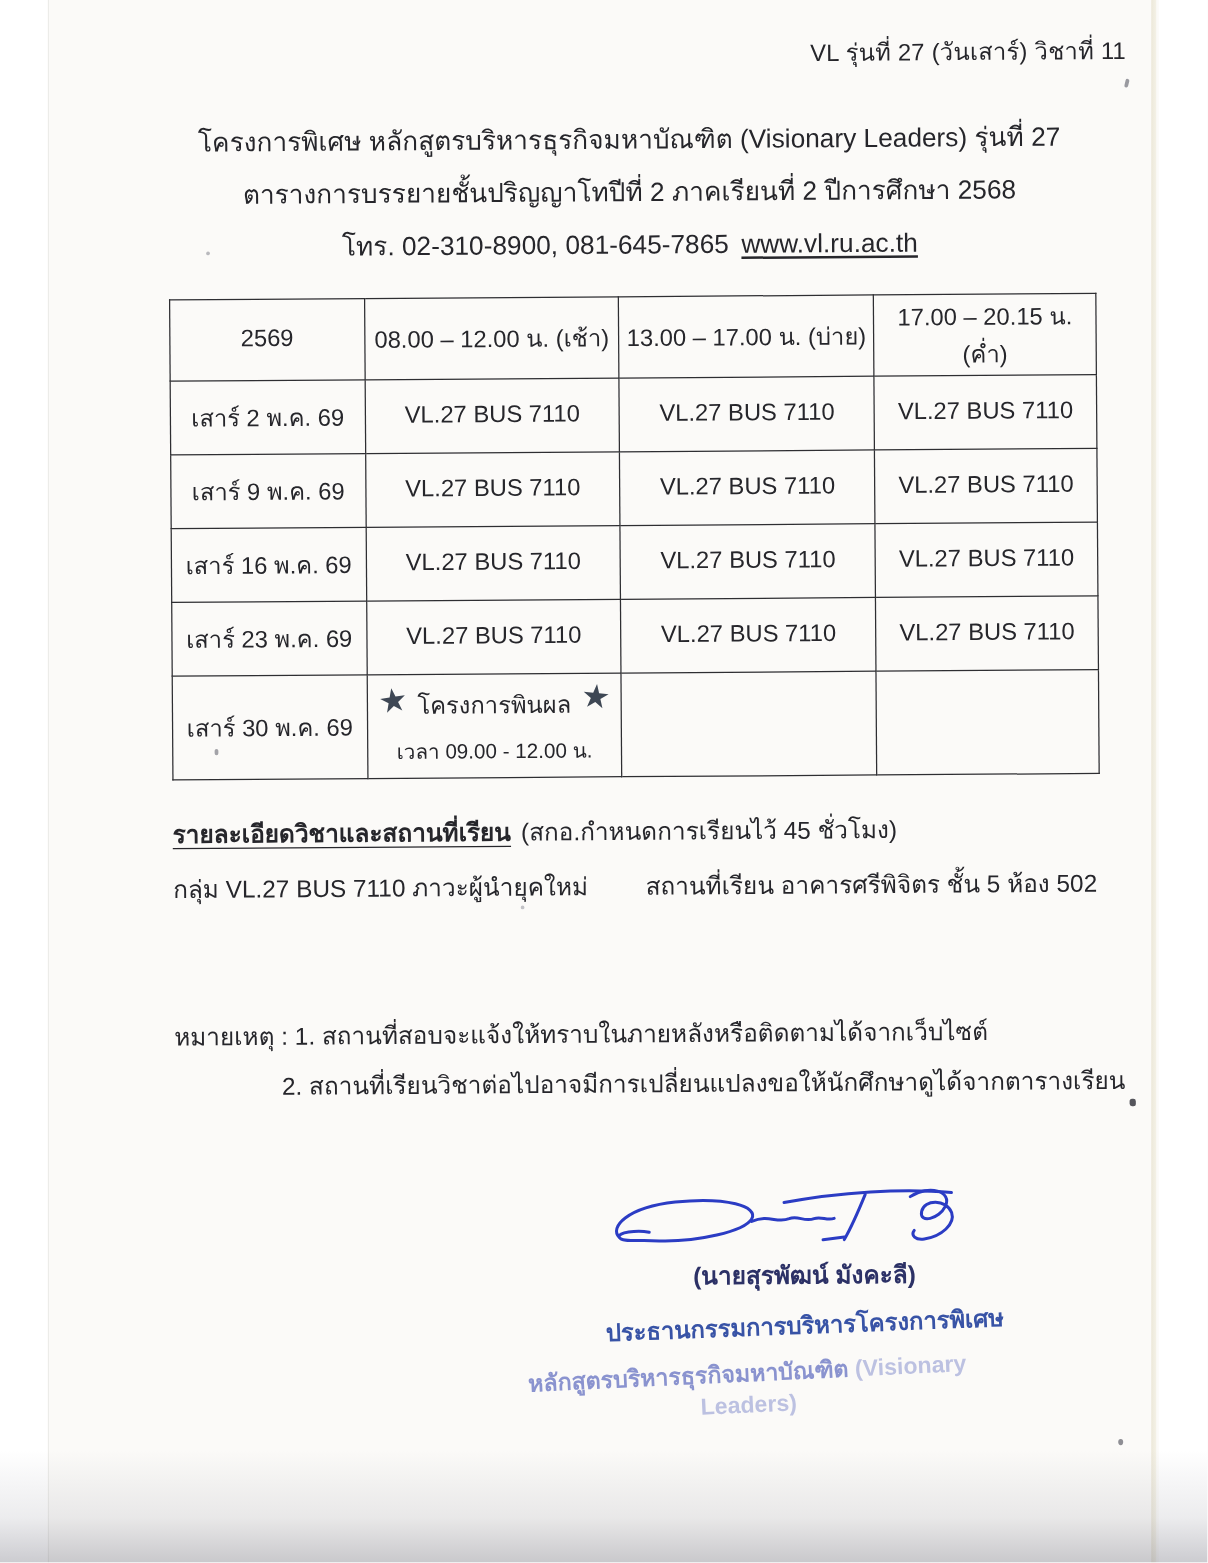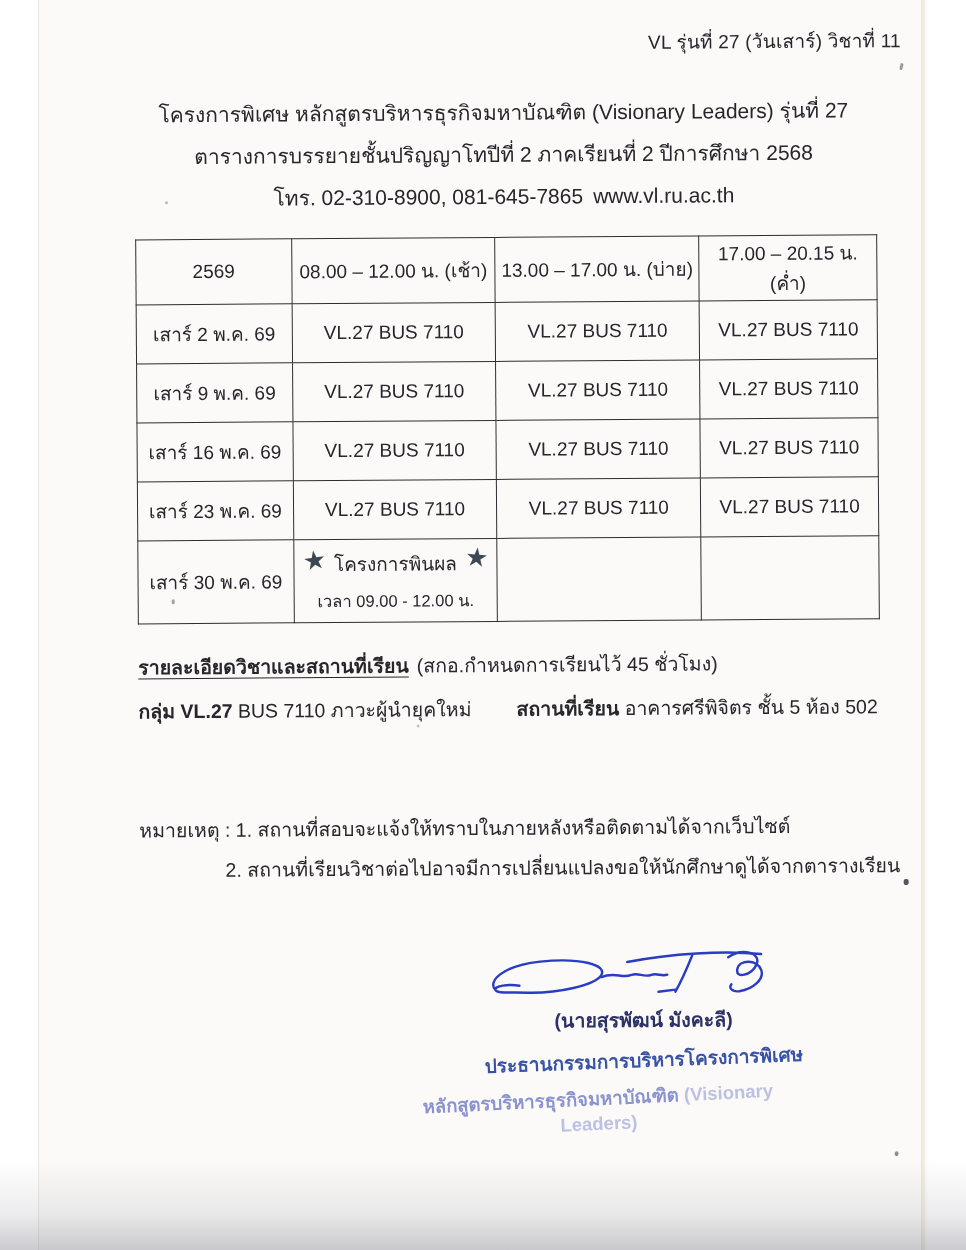--- a/index.html
+++ b/index.html
@@ -32,21 +32,21 @@
     transform-origin:50% 40%;
   }
   .corner-note {
     position:absolute; top:28px; right:62px;
     font-size:19px; letter-spacing:0.2px;
   }
   .title-block {
     position:absolute; top:92px; left:46px; width:920px;
     text-align:center; font-size:21px; line-height:42px;
   }
-  .url { text-underline-offset:3px; margin-left:10px; }
+  .url { text-decoration:underline; text-underline-offset:3px; margin-left:10px; }
   table.schedule {
     position:absolute; top:237px; left:137px; width:742px;
     border-collapse:collapse; table-layout:fixed;
     font-size:19px; text-align:center;
   }
   table.schedule td, table.schedule th {
     border:1.6px solid #2e2e32; font-weight:400; vertical-align:middle;
     padding:2px 4px;
   }
   .col-date  { width:21%; }
@@ -63,21 +63,21 @@
   .exam-line2 { font-size:16.5px; margin-top:9px; }
   .details-heading {
     position:absolute; top:650px; left:137px; font-size:19.5px;
   }
   .details-heading b { text-decoration:underline; text-underline-offset:4px; font-weight:700; }
   .details-heading span.suffix { font-weight:400; margin-left:8px; }
   .group-line {
     position:absolute; top:694px; left:137px; width:742px; font-size:19.5px;
   }
   .group-line .loc { position:absolute; left:378px; top:0; }
-  .bold { font-weight:700; }
+  .bold { font-weight:400; }
   .notes {
     position:absolute; top:808px; left:137px; font-size:19.5px; line-height:40px;
   }
   .notes .note2 { margin-left:86px; }
   .sig-block {
     position:absolute; top:948px; left:436px; width:408px; text-align:center;
   }
   .sig-svg { display:block; margin:0 auto; margin-left:46px; }
   .sig-name { font-size:19.5px; font-weight:700; color:#2c3166; margin-top:-2px; }
   .sig-title1 { font-size:19px; color:#3853a6; font-weight:700; margin-top:9px;

